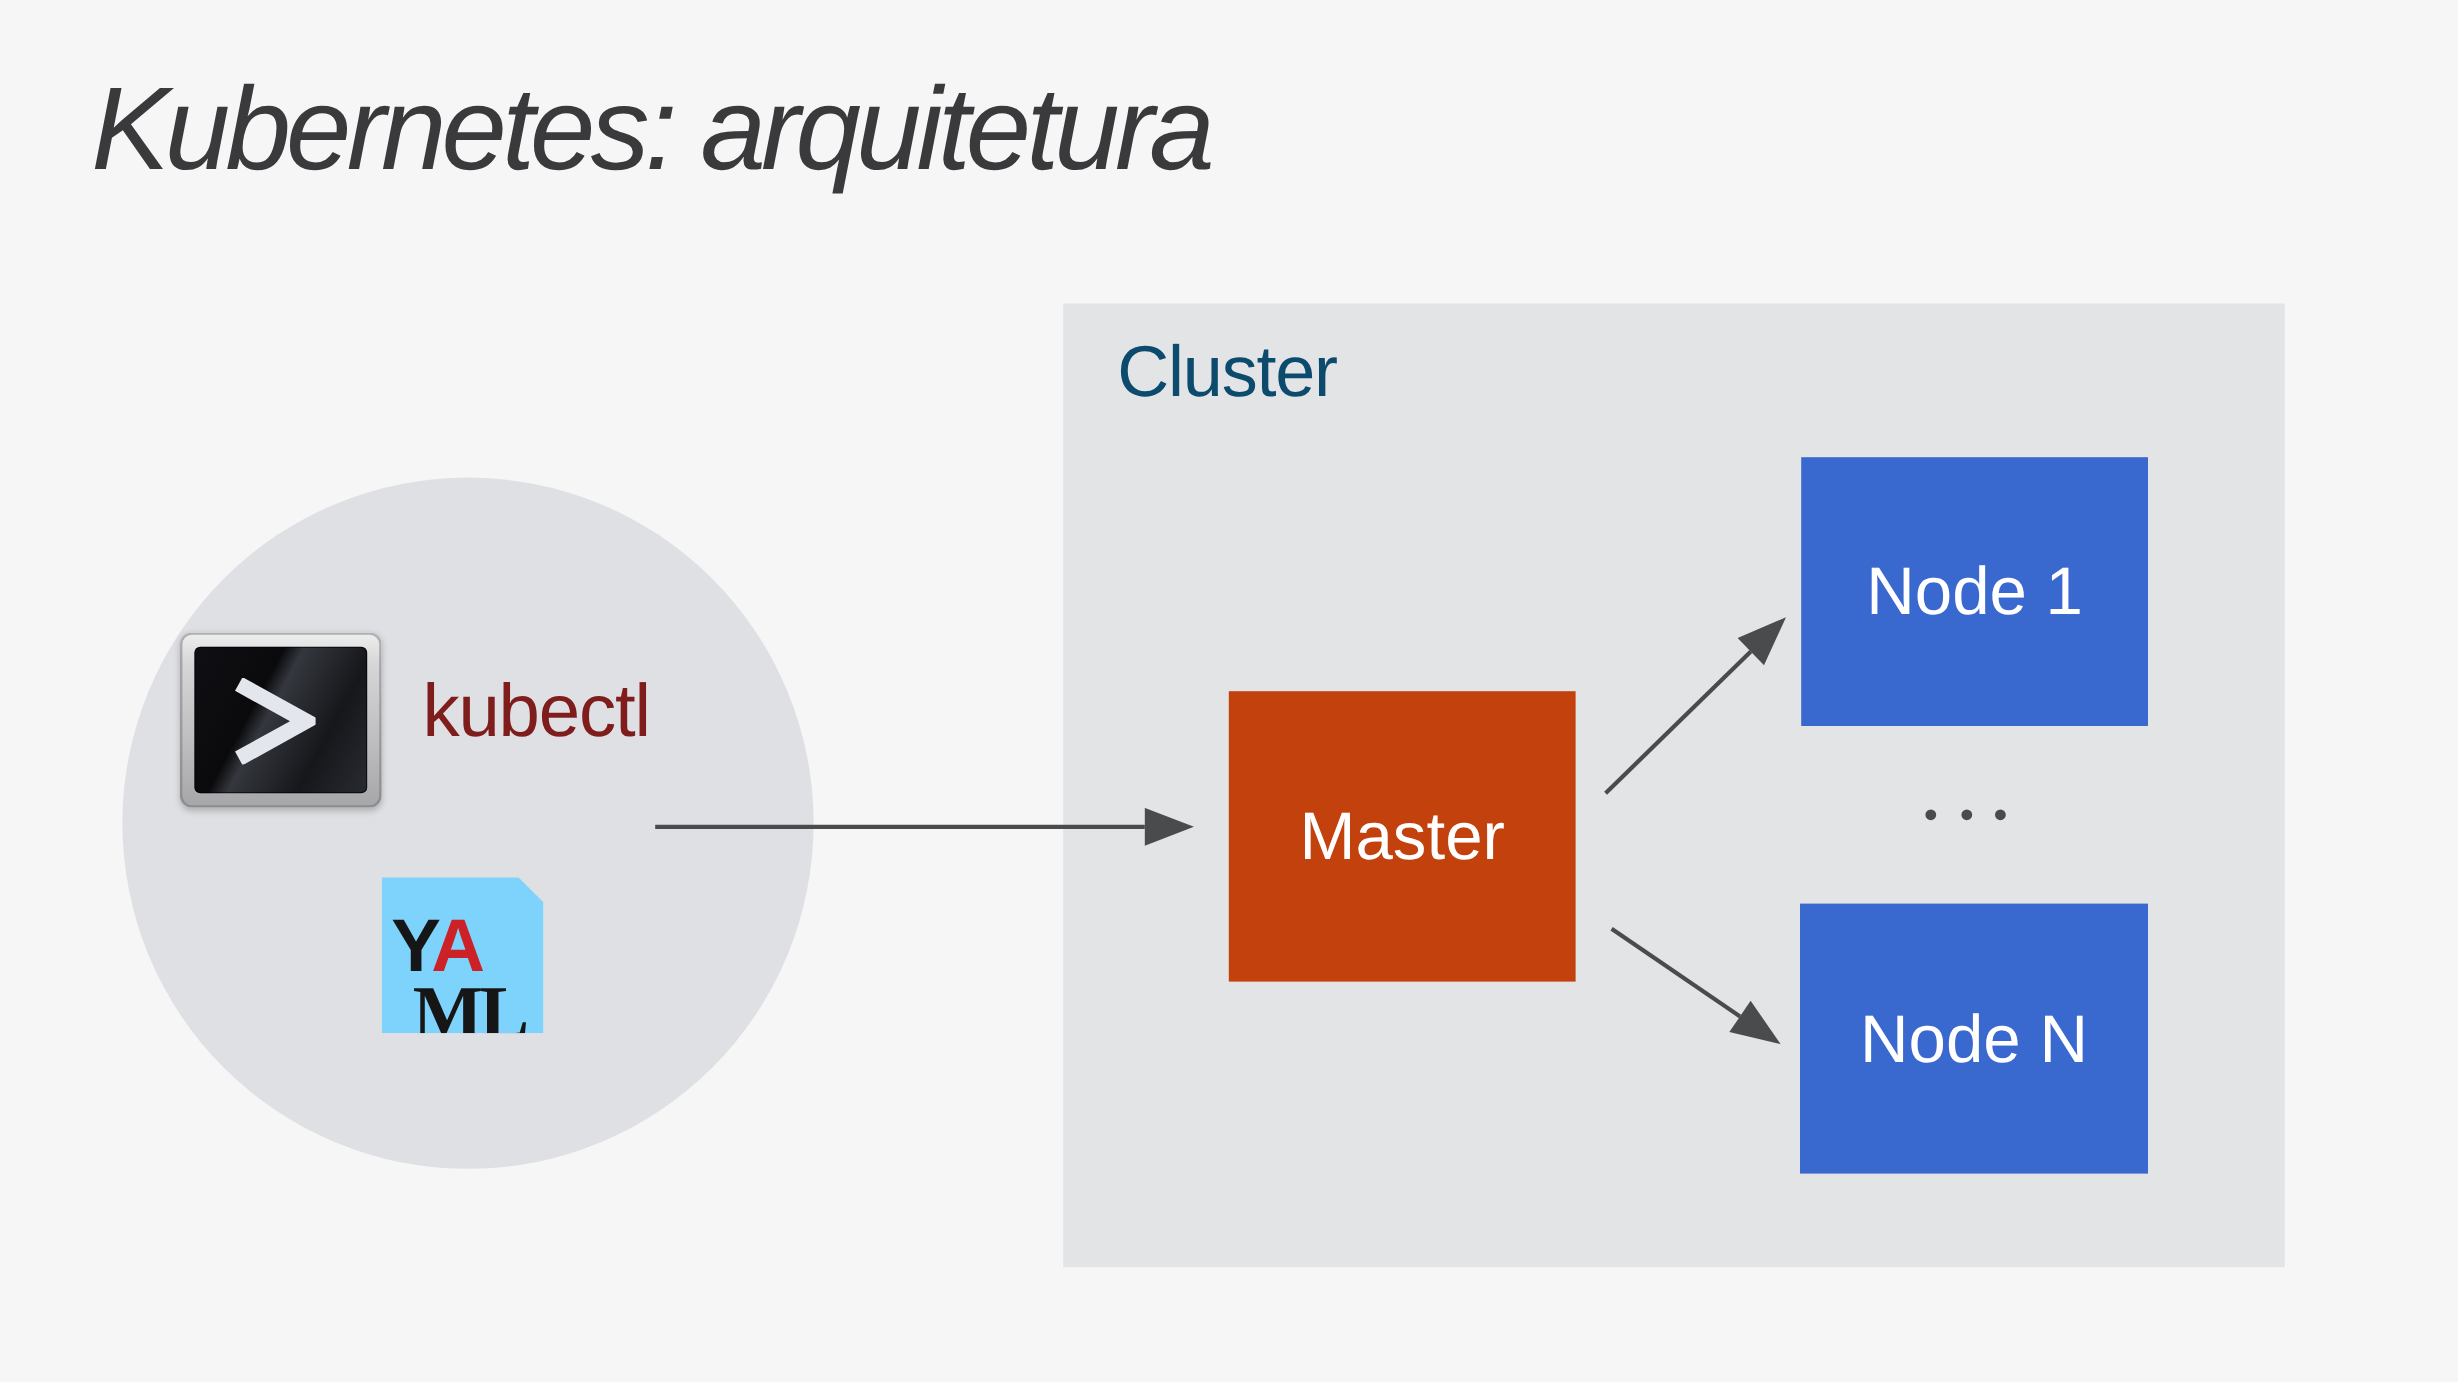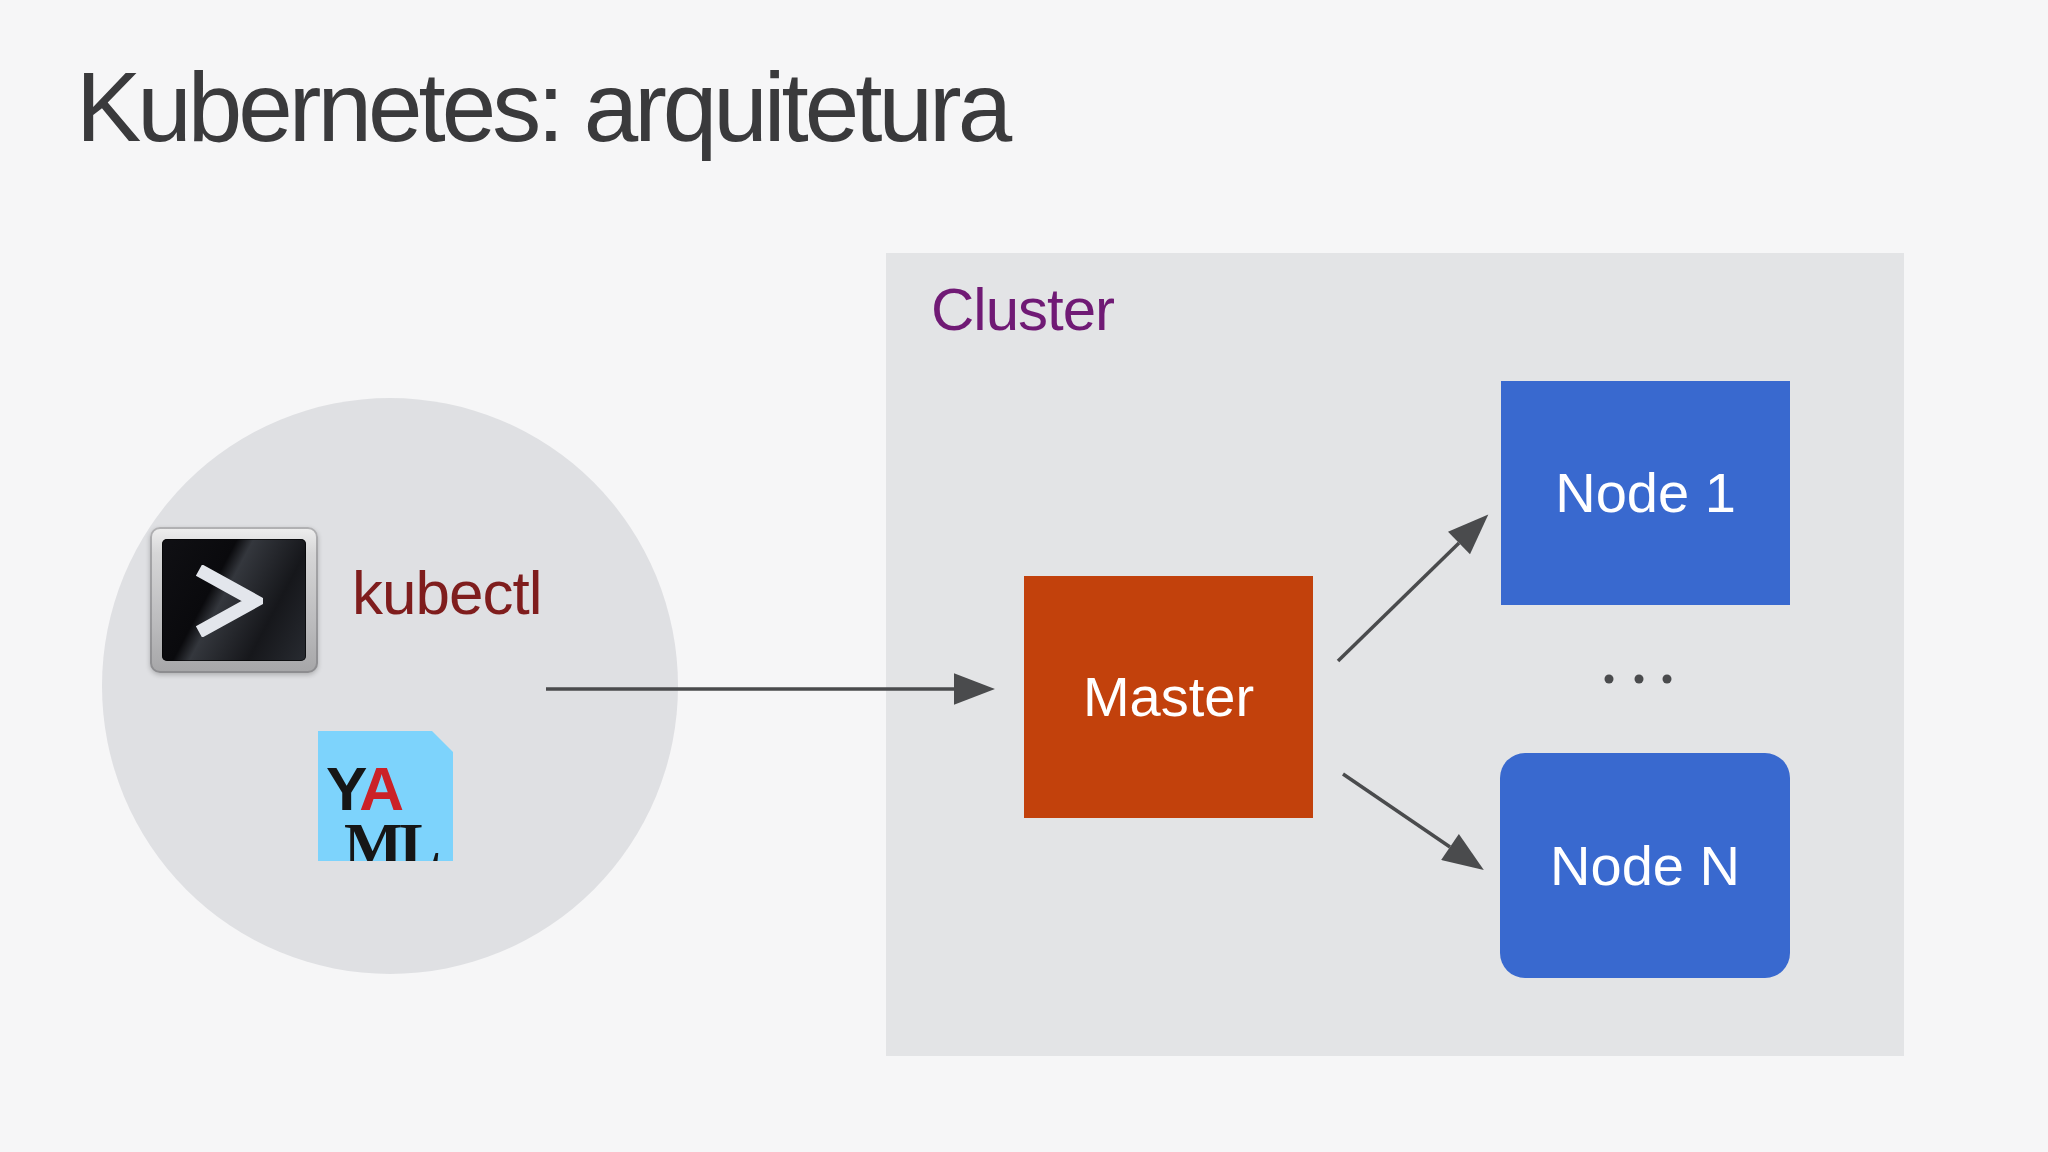--- a/index.html
+++ b/index.html
@@ -5,21 +5,21 @@
   html,body{margin:0;padding:0;background:#f6f6f7;}
   .stage{
     position:relative;width:2048px;height:1152px;overflow:hidden;
     background:#f6f6f7;
     font-family:"Liberation Sans","DejaVu Sans",sans-serif;
   }
   
   .title{
     position:absolute;left:76px;top:54px;margin:0;
     font-size:98px;font-weight:300;letter-spacing:-4px;
-    color:#3a3a3c;line-height:1.1;white-space:nowrap;
+    color:#3a3a3c;line-height:1.1;white-space:nowrap;font-style:italic;
   }
   
   .client-circle{
     position:absolute;left:102px;top:398px;width:576px;height:576px;
     border-radius:50%;background:#dfe0e3;
   }
   
   .term{
     position:absolute;left:150px;top:527px;width:168px;height:146px;
     box-sizing:border-box;border-radius:10px;padding:12px;
@@ -51,30 +51,30 @@
   .yaml-line1{margin:31px 0 0 8px;}
   .yaml-line2{margin:1px 0 0 26px;font-family:Liberation Serif, serif;}
   .yaml-a{color:#cb2127;margin-left:-5px;}
   
   .cluster{
     position:absolute;left:886px;top:253px;width:1018px;height:803px;
     background:#e3e4e6;
   }
   .cluster-label{
     position:absolute;left:45px;top:27px;
-    font-size:60px;font-weight:300;color:#701a75;letter-spacing:-1px;
+    font-size:60px;font-weight:300;color:#0c4a6e;letter-spacing:-1px;
     line-height:1;
   }
   .nodebox{
     position:absolute;display:flex;align-items:center;justify-content:center;
     color:#ffffff;font-size:56px;font-weight:300;letter-spacing:0;
   }
   .master{left:1024px;top:576px;width:289px;height:242px;background:#c2410c;}
   .node1{left:1501px;top:381px;width:289px;height:224px;background:#3969cf;}
-  .noden{left:1500px;top:753px;width:290px;height:225px;background:#3969cf;border-radius:25px;}
+  .noden{left:1500px;top:753px;width:290px;height:225px;background:#3969cf;}
   .nodebox span{line-height:1;}
   
   .arrows{position:absolute;left:0;top:0;pointer-events:none;}
 </style>
 </head>
 <body>
 
 <div class="stage">
 
   <h1 class="title">Kubernetes: arquitetura</h1>

